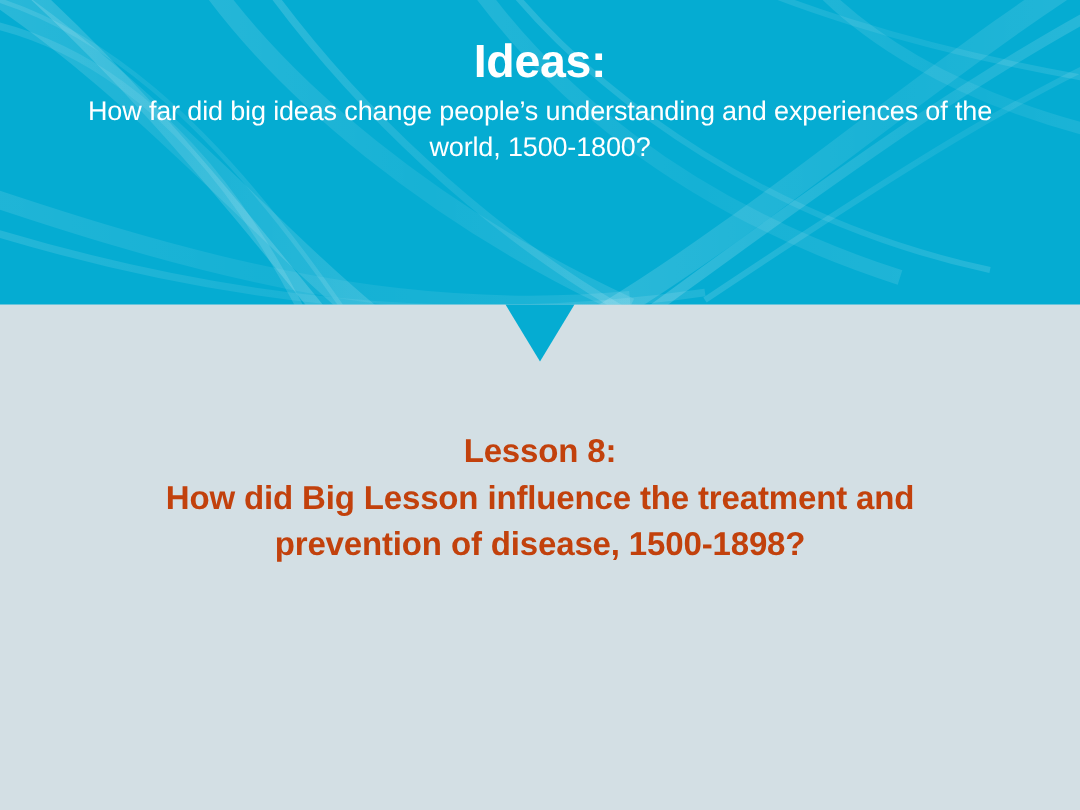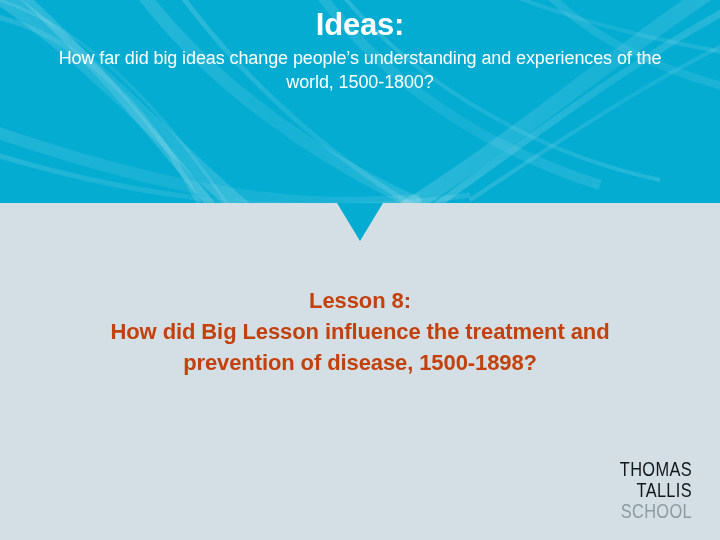--- a/index.html
+++ b/index.html
@@ -42,21 +42,21 @@
   .header-text {
     position: absolute;
     left: 0;
     top: 0;
     width: 720px;
     height: 203px;
     display: flex;
     flex-direction: column;
     align-items: center;
     justify-content: flex-start;
-    padding-top: 8px;
+    padding-top: 24px;
     box-sizing: border-box;
   }
   .header-title {
     color: #ffffff;
     font-size: 31px;
     font-weight: bold;
     line-height: 1.08;
     letter-spacing: -0.2px;
     text-align: center;
     margin: 0 0 6px 0;
@@ -170,19 +170,14 @@
   </div>
 
   <div class="pointer-triangle"></div>
 
   <div class="body-block">
     <div class="body-line">Lesson 8:</div>
     <div class="body-line">How did Big Lesson influence the treatment and</div>
     <div class="body-line">prevention of disease, 1500-1898?</div>
   </div>
 
-  <div class="logo">
-    <span class="logo-line dark">THOMAS</span>
-    <span class="logo-line dark">TALLIS</span>
-    <span class="logo-line light">SCHOOL</span>
-  </div>
 
 </div>
 
 </body></html>

